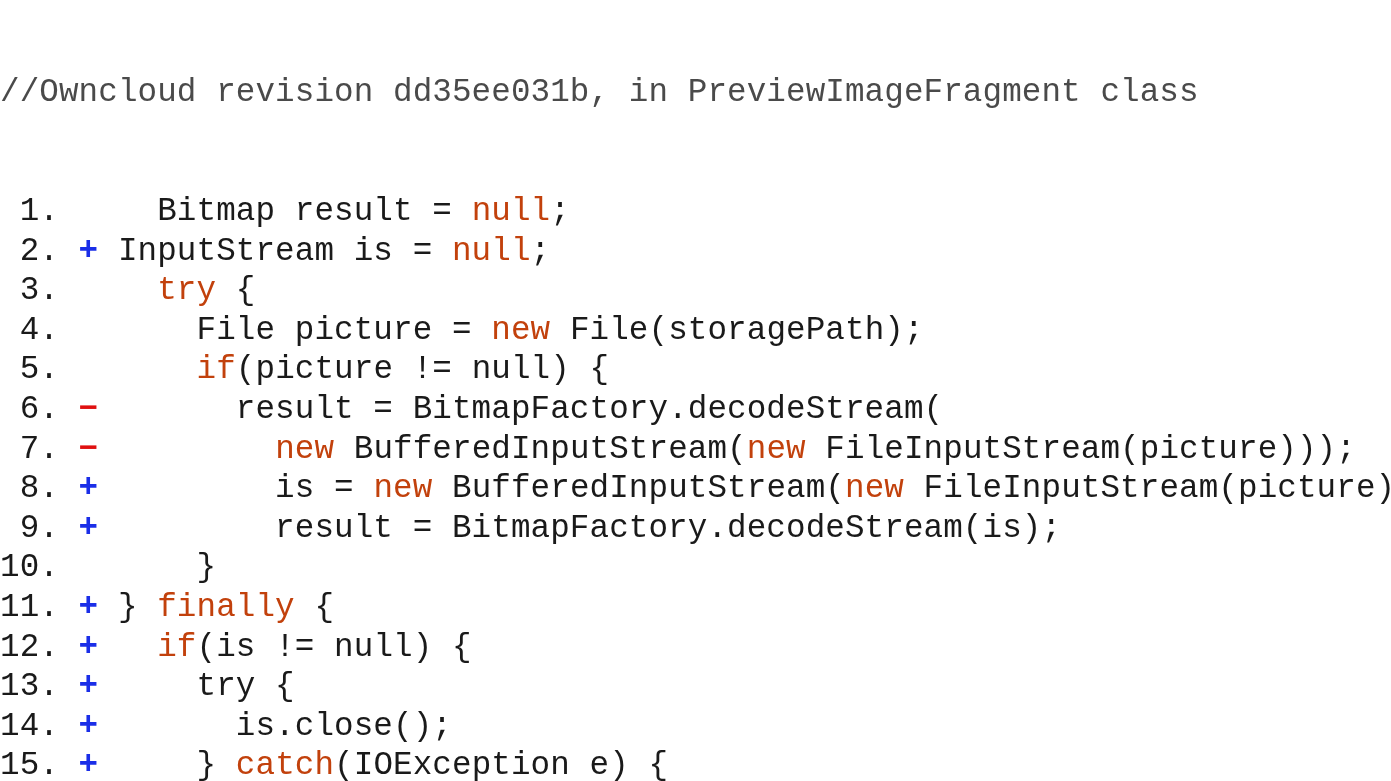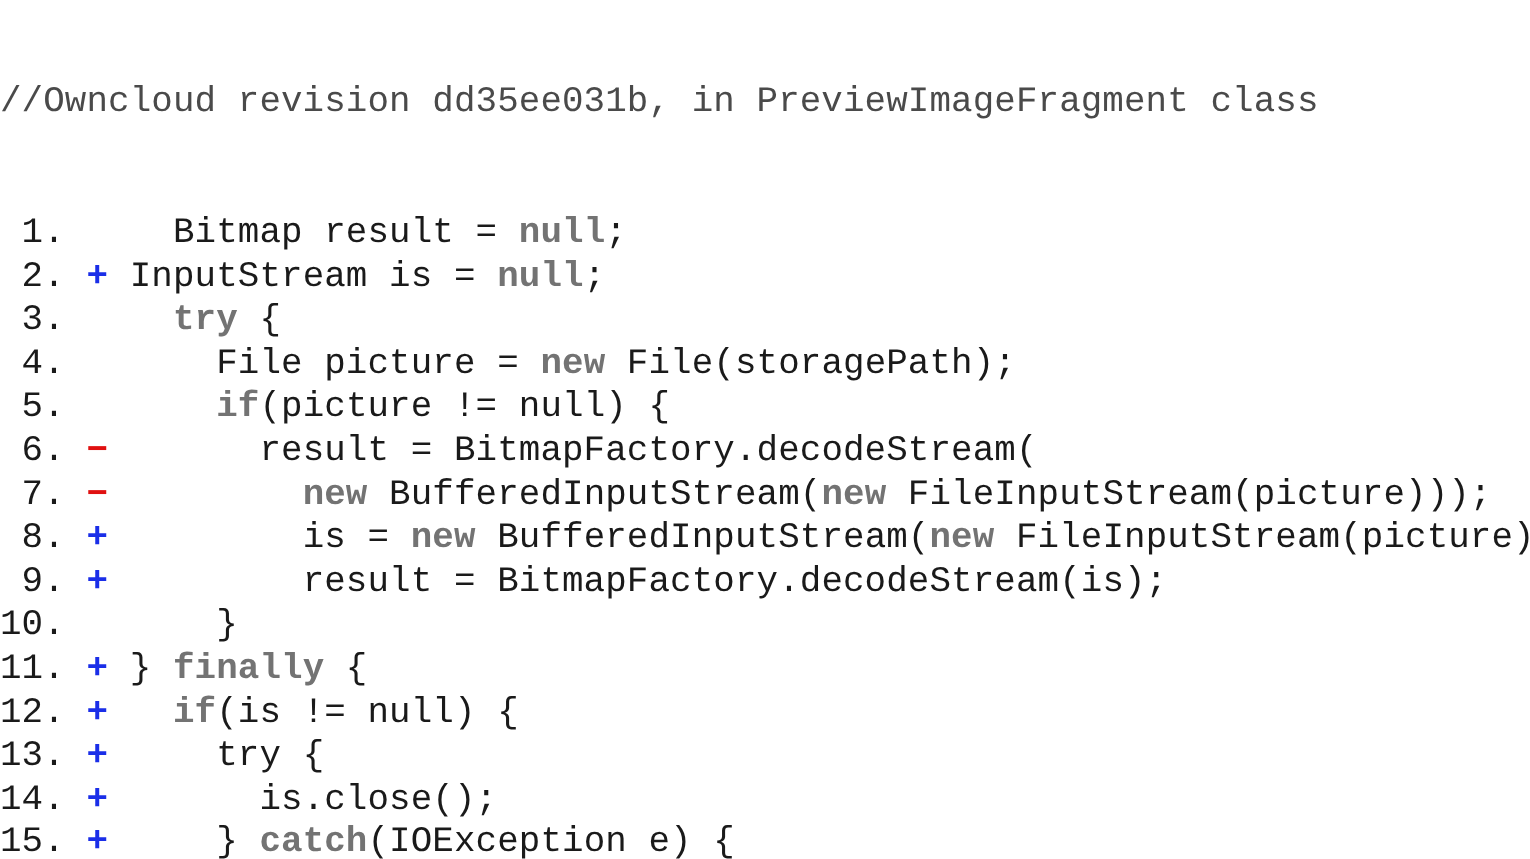--- a/index.html
+++ b/index.html
@@ -6,21 +6,21 @@
   body { width: 1391px; height: 781px; overflow: hidden; position: relative; }
   .listing {
     position: absolute; left: 0; top: -6px;
     font-family: "Liberation Mono", "DejaVu Sans Mono", monospace;
     font-size: 32.6px; line-height: 39.6px; color: #1a1a1a;
     white-space: pre; letter-spacing: 0.1px;
   }
   .line { display: block; height: 39.6px; }
   .comment { color: #4a4a4a; }
   .num { color: #1a1a1a; }
-  .kw { color: #737373; font-weight: bold; }
+  .kw { color: #c2410c; font-weight: normal; }
   .plus { color: #1a2ee8; font-weight: bold; }
   .minus { color: #e01010; font-weight: bold; }
 </style>
 </head>
 <body>
 
 <div class="listing">
   <span class="line comment">//Owncloud revision dd35ee031b, in PreviewImageFragment class</span>
   <div id="code-lines"><span class="line"><span class="num"> 1. </span><span class=""> </span><span>   Bitmap result = </span><span class="kw">null</span><span>;</span></span><span class="line"><span class="num"> 2. </span><span class="plus">+</span><span> InputStream is = </span><span class="kw">null</span><span>;</span></span><span class="line"><span class="num"> 3. </span><span class=""> </span><span>   </span><span class="kw">try</span><span> {</span></span><span class="line"><span class="num"> 4. </span><span class=""> </span><span>     File picture = </span><span class="kw">new</span><span> File(storagePath);</span></span><span class="line"><span class="num"> 5. </span><span class=""> </span><span>     </span><span class="kw">if</span><span>(picture != null) {</span></span><span class="line"><span class="num"> 6. </span><span class="minus">−</span><span>       result = BitmapFactory.decodeStream(</span></span><span class="line"><span class="num"> 7. </span><span class="minus">−</span><span>         </span><span class="kw">new</span><span> BufferedInputStream(</span><span class="kw">new</span><span> FileInputStream(picture)));</span></span><span class="line"><span class="num"> 8. </span><span class="plus">+</span><span>         is = </span><span class="kw">new</span><span> BufferedInputStream(</span><span class="kw">new</span><span> FileInputStream(picture));</span></span><span class="line"><span class="num"> 9. </span><span class="plus">+</span><span>         result = BitmapFactory.decodeStream(is);</span></span><span class="line"><span class="num">10. </span><span class=""> </span><span>     }</span></span><span class="line"><span class="num">11. </span><span class="plus">+</span><span> } </span><span class="kw">finally</span><span> {</span></span><span class="line"><span class="num">12. </span><span class="plus">+</span><span>   </span><span class="kw">if</span><span>(is != null) {</span></span><span class="line"><span class="num">13. </span><span class="plus">+</span><span>     try {</span></span><span class="line"><span class="num">14. </span><span class="plus">+</span><span>       is.close();</span></span><span class="line"><span class="num">15. </span><span class="plus">+</span><span>     } </span><span class="kw">catch</span><span>(IOException e) {</span></span></div>
 </div>

